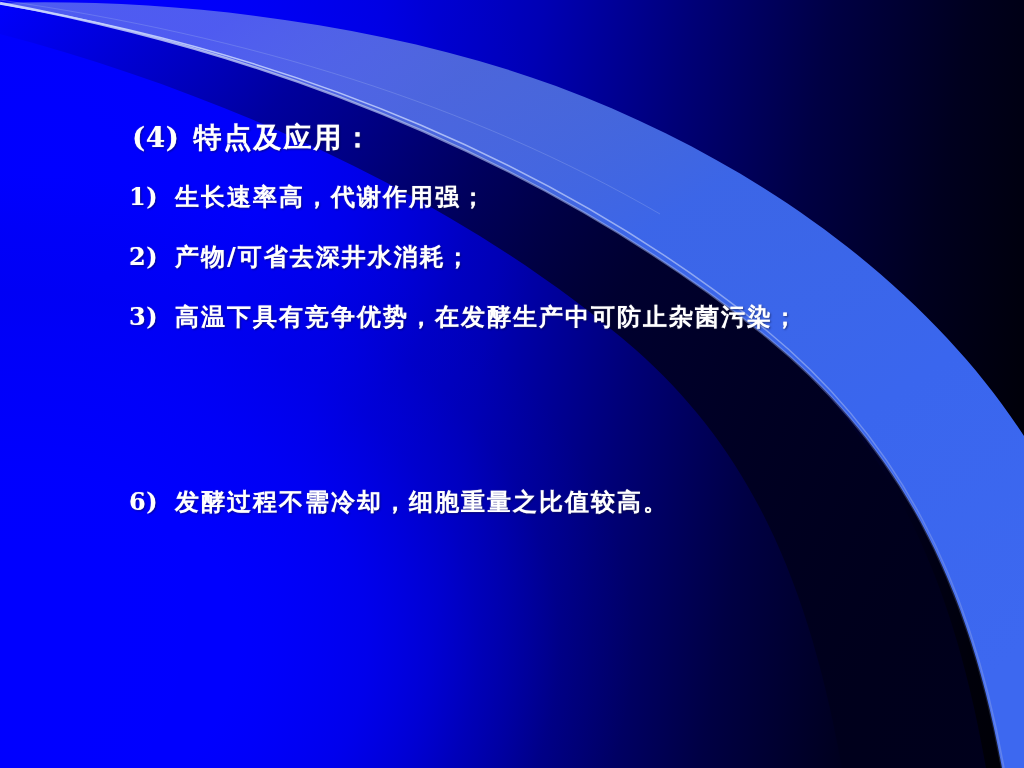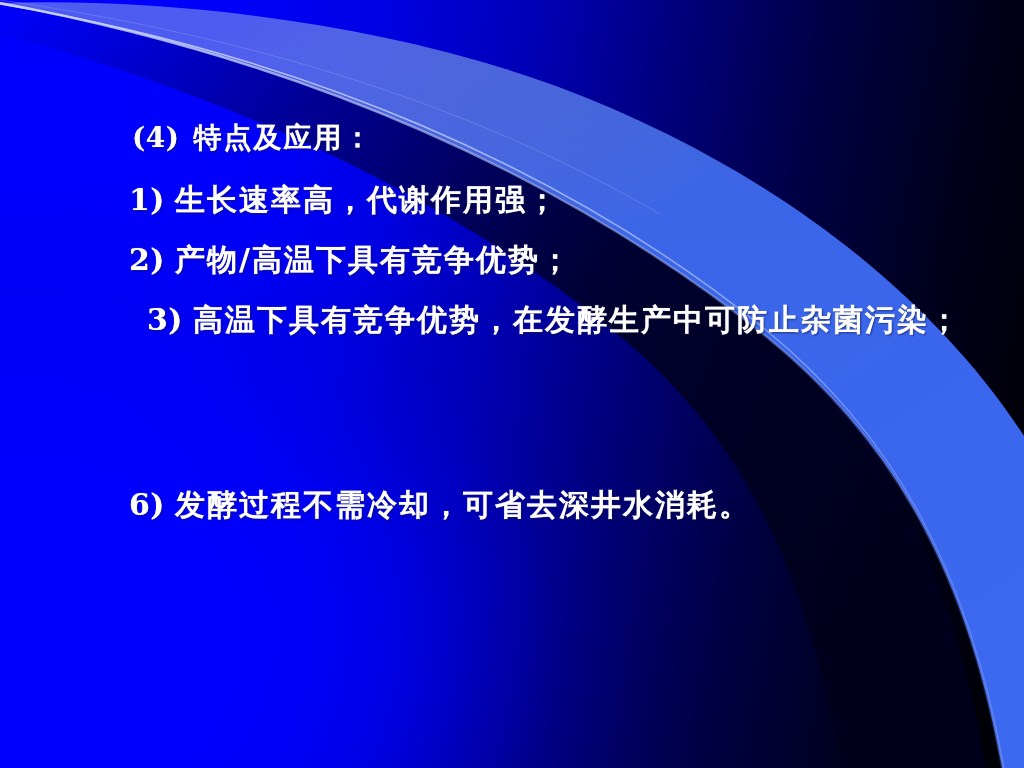--- a/index.html
+++ b/index.html
@@ -78,21 +78,21 @@
     width: 1024px;
     height: 768px;
   }
 
   .line {
     position: absolute;
     white-space: nowrap;
     color: #ffffff;
     font-family: "DejaVu Serif", "Liberation Serif", serif;
     font-weight: 600;
-    font-size: 30px;
+    font-size: 24px;
     letter-spacing: 2.0px;
     line-height: 1;
     text-shadow:
        0 0 1px rgba(255,255,255,0.55),
        1px 1px 2px rgba(0,0,40,0.55);
   }
   .line .num {
     display: inline-block;
     font-family: "DejaVu Serif", "Liberation Serif", serif;
     letter-spacing: 0.5px;
@@ -179,27 +179,27 @@
 
     <div class="line heading" style="left:132px; top:124px;">
       <span class="num">(4)</span><span class="body">特点及应用：</span>
     </div>
 
     <div class="line item" style="left:129px; top:185px;">
       <span class="num">1)</span><span class="body">生长速率高，代谢作用强；</span>
     </div>
 
     <div class="line item" style="left:129px; top:245px;">
-      <span class="num">2)</span><span class="body">产物/高温下具有竞争优势；</span>
-    </div>
-
-    <div class="line item" style="left:129px; top:305px;margin-left:18px;">
+      <span class="num">2)</span><span class="body">产物/可省去深井水消耗；</span>
+    </div>
+
+    <div class="line item" style="left:129px; top:305px;">
       <span class="num">3)</span><span class="body">高温下具有竞争优势，在发酵生产中可防止杂菌污染；</span>
     </div>
 
 
 
     <div class="line item" style="left:129px; top:490px;">
-      <span class="num">6)</span><span class="body">发酵过程不需冷却，可省去深井水消耗。</span>
+      <span class="num">6)</span><span class="body">发酵过程不需冷却，细胞重量之比值较高。</span>
     </div>
 
   </div>
 </div>
 
 </body></html>

